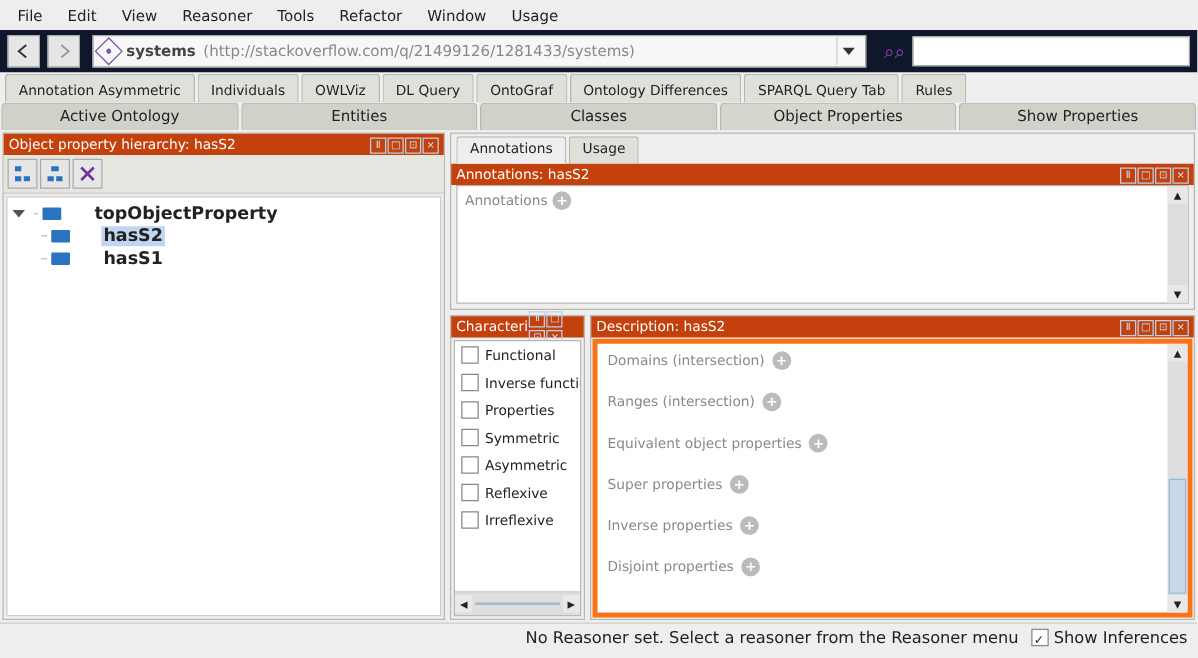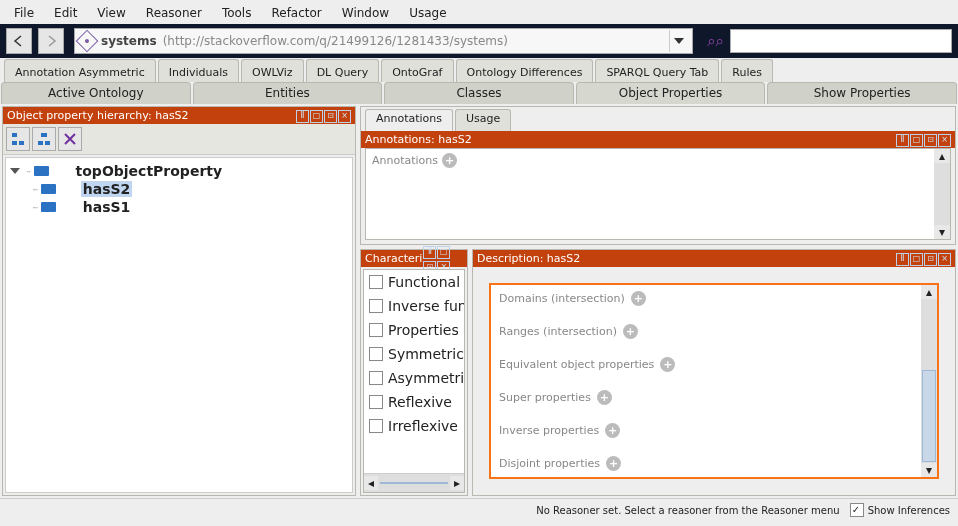--- a/index.html
+++ b/index.html
@@ -257,53 +257,53 @@
   .char-panel { width: 106px; display:flex; flex-direction:column; }
   .char-list {
     flex:1; background:#fff; border:1px solid #b8b8b0;
     margin: 2px;
     overflow:hidden;
     display:flex; flex-direction:column;
   }
   .char-item {
     display:flex; align-items:center; gap:5px;
     padding: 4px 5px;
-    font-size: 14px;
+    font-size: 11px;
     white-space: nowrap;
     overflow: hidden;
   }
   .chk {
     width:12px; height:12px; border:1px solid #888; background:#fff;
     flex-shrink:0;
   }
   .h-scroll {
     height: 18px;
     border-top:1px solid #ccc;
     background:#dedede;
     display:flex;
     justify-content:space-between;
     align-items:center;
   }
   .desc-panel { flex:1; display:flex; flex-direction:column; }
   .desc-body {
-    flex:1; margin:16px; border:2px solid #f97316; background:#fff;
+    flex:1; margin:1px; border:4px solid #f97316; background:#fff;
     position:relative;
     overflow:hidden;
   }
   .desc-list { padding:6px 8px; display:flex; flex-direction:column; gap:18px; }
   .desc-item {
     color:#888; font-size:11px;
     display:flex; align-items:center; gap:6px;
   }
   .status-bar {
     height: 22px;
     display:flex;
     align-items:center;
     justify-content:flex-end;
-    font-size: 10px;
+    font-size: 13px;
     padding: 0 8px;
     gap: 10px;
     background:#eeeeee;
     border-top:1px solid #ccc;
   }
   .status-bar .chk-row {
     display:flex; align-items:center; gap:4px;
   }
   .chk.checked::after {
     content:"✓"; font-size:10px; line-height:10px; margin-left:1px;

